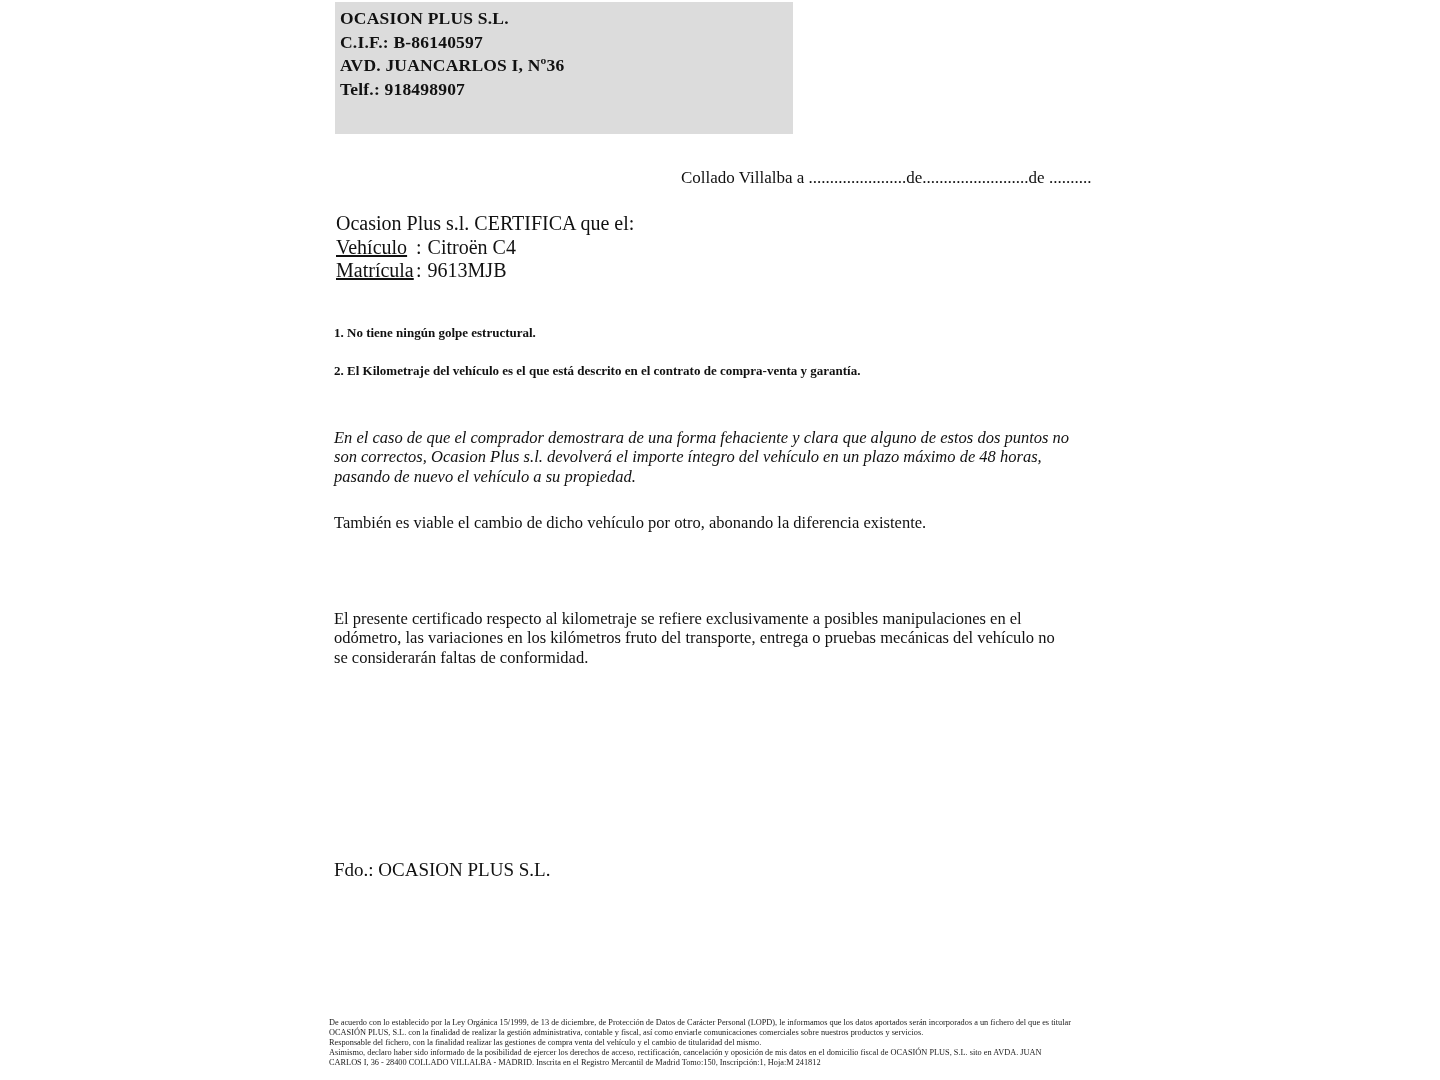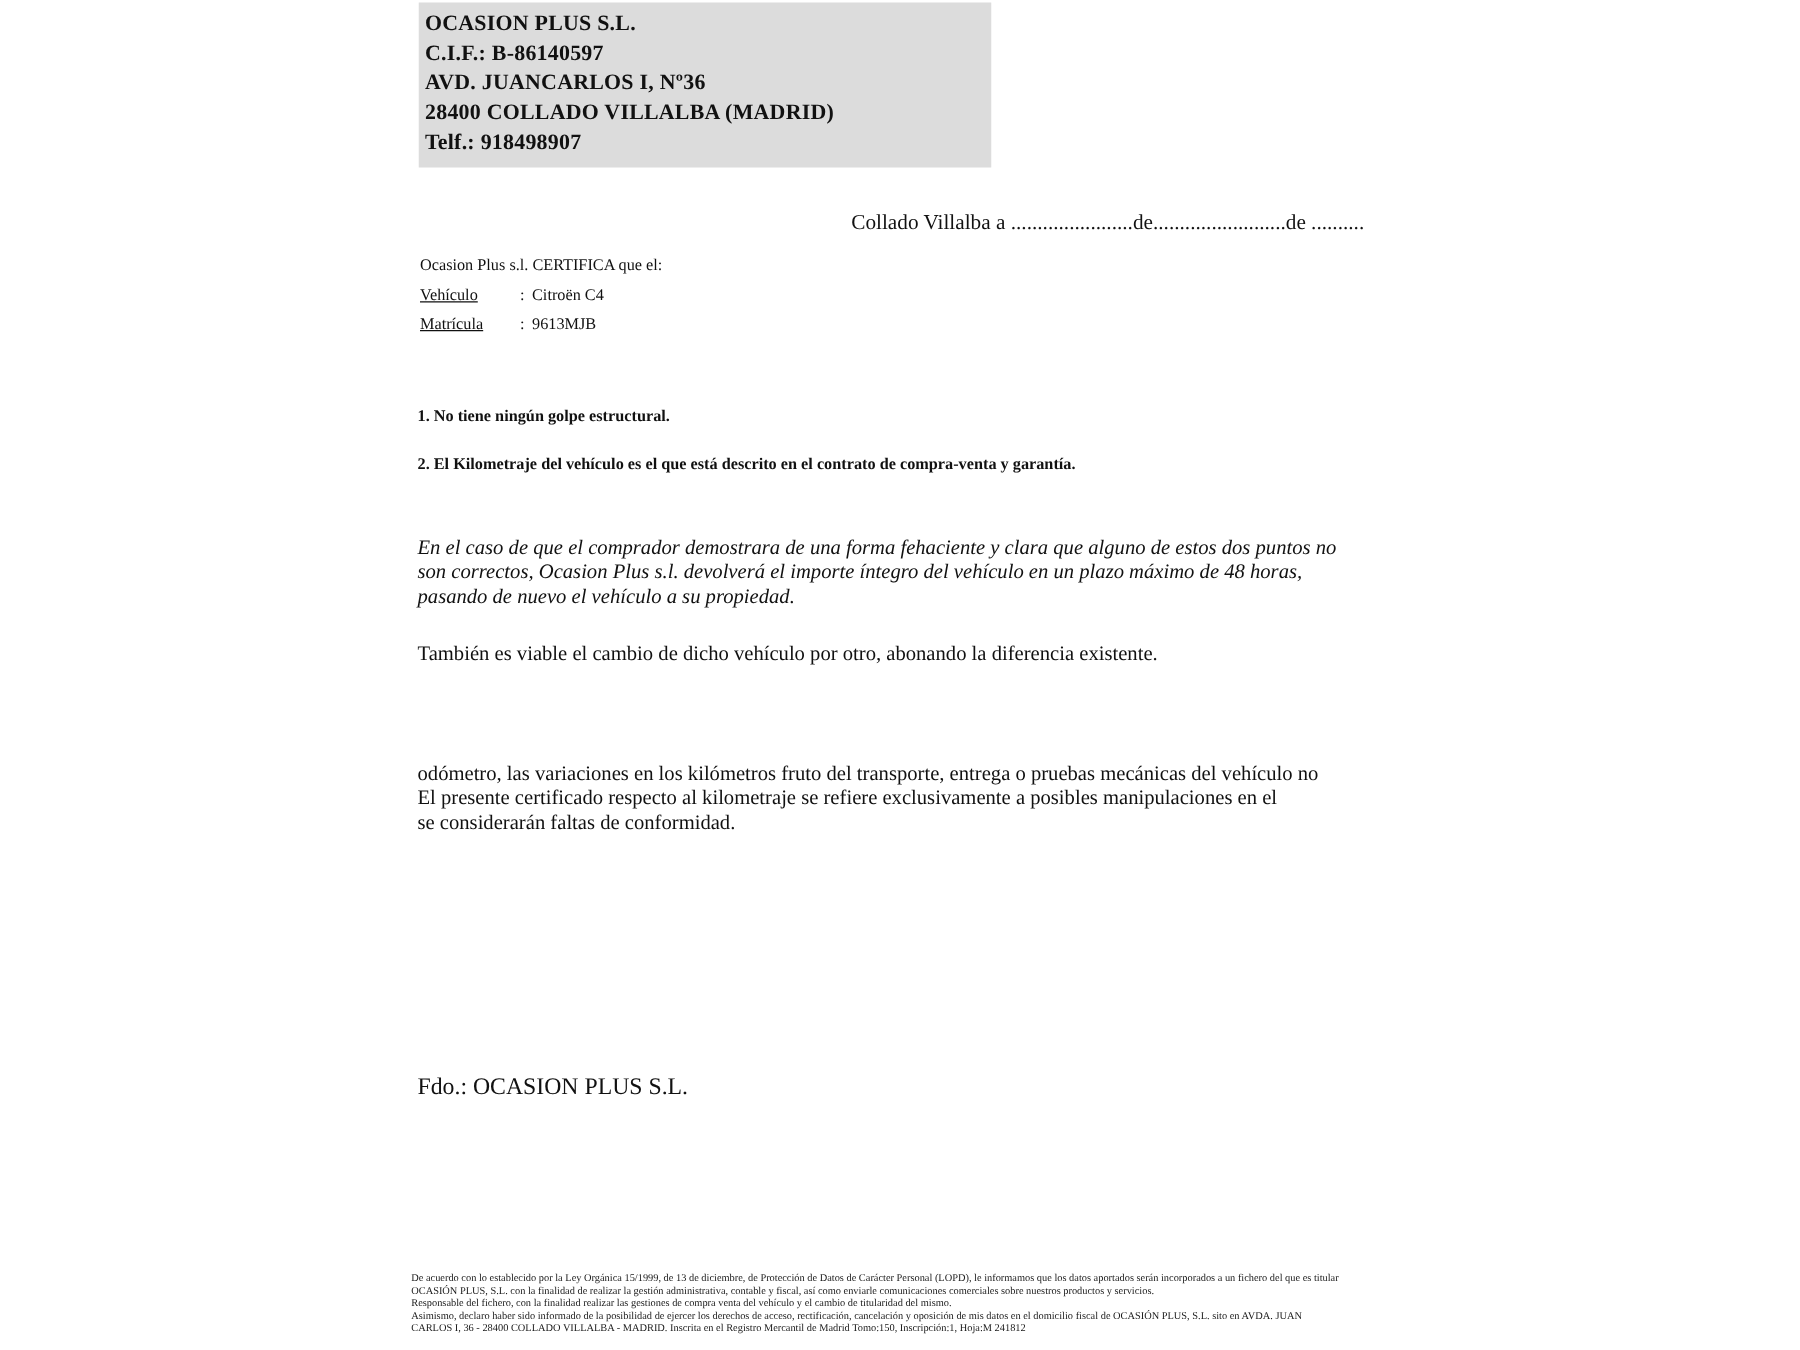--- a/index.html
+++ b/index.html
@@ -14,22 +14,22 @@
     font-weight: bold; font-size: 17.5px; line-height: 23.7px;
     letter-spacing: 0.2px;
   }
 
   .date-line {
     position: absolute; left: 681px; top: 168px;
     font-size: 17px; line-height: 20px; white-space: nowrap;
   }
 
   .certify-block {
-    position: absolute; left: 336px; top: 200px;
-    font-size: 13px; line-height: 23.5px;
+    position: absolute; left: 336px; top: 212px;
+    font-size: 20px; line-height: 23.5px;
   }
   .field-row { white-space: nowrap; }
   .field-label { display: inline-block; width: 80px; text-decoration: underline; }
   .field-value { margin-left: 6px; }
 
   .point { position: absolute; left: 334px; font-size: 13px; line-height: 19.5px; white-space: nowrap; font-weight: bold; }
   .point-1 { top: 323px; }
   .point-2 { top: 361px; }
 
   .para { position: absolute; left: 334px; font-size: 16.5px; line-height: 19.4px; }
@@ -49,21 +49,20 @@
 </style>
 </head>
 <body>
 
 <div class="doc">
 
   <div class="header-box">
     <div>OCASION PLUS S.L.</div>
     <div>C.I.F.: B-86140597</div>
     <div>AVD. JUANCARLOS I, Nº36</div>
-    <div>28400 COLLADO VILLALBA (MADRID)</div>
     <div>Telf.: 918498907</div>
   </div>
 
   <div class="date-line">Collado Villalba a .......................de.........................de ..........</div>
 
   <div class="certify-block">
     <div>Ocasion Plus s.l. CERTIFICA que el:</div>
     <div class="field-row">
       <span class="field-label">Vehículo</span><span class="field-colon">:</span><span class="field-value">Citroën C4</span>
     </div>
@@ -80,22 +79,22 @@
     <div>son correctos, Ocasion Plus s.l. devolverá el importe íntegro del vehículo en un plazo máximo de 48 horas,</div>
     <div>pasando de nuevo el vehículo a su propiedad.</div>
   </div>
 
   <div class="para para-2">
     <div>También es viable el cambio de dicho vehículo por otro, abonando la diferencia existente.</div>
   </div>
 
 
   <div class="para para-4">
+    <div>El presente certificado respecto al kilometraje se refiere exclusivamente a posibles manipulaciones en el</div>
     <div>odómetro, las variaciones en los kilómetros fruto del transporte, entrega o pruebas mecánicas del vehículo no</div>
-    <div>El presente certificado respecto al kilometraje se refiere exclusivamente a posibles manipulaciones en el</div>
     <div>se considerarán faltas de conformidad.</div>
   </div>
 
   <div class="signature">Fdo.: OCASION PLUS S.L.</div>
 
   <div class="legal">
     <div>De acuerdo con lo establecido por la Ley Orgánica 15/1999, de 13 de diciembre, de Protección de Datos de Carácter Personal (LOPD), le informamos que los datos aportados serán incorporados a un fichero del que es titular</div>
     <div>OCASIÓN PLUS, S.L. con la finalidad de realizar la gestión administrativa, contable y fiscal, así como enviarle comunicaciones comerciales sobre nuestros productos y servicios.</div>
     <div>Responsable del fichero, con la finalidad realizar las gestiones de compra venta del vehículo y el cambio de titularidad del mismo.</div>
     <div>Asimismo, declaro haber sido informado de la posibilidad de ejercer los derechos de acceso, rectificación, cancelación y oposición de mis datos en el domicilio fiscal de OCASIÓN PLUS, S.L. sito en AVDA. JUAN</div>

